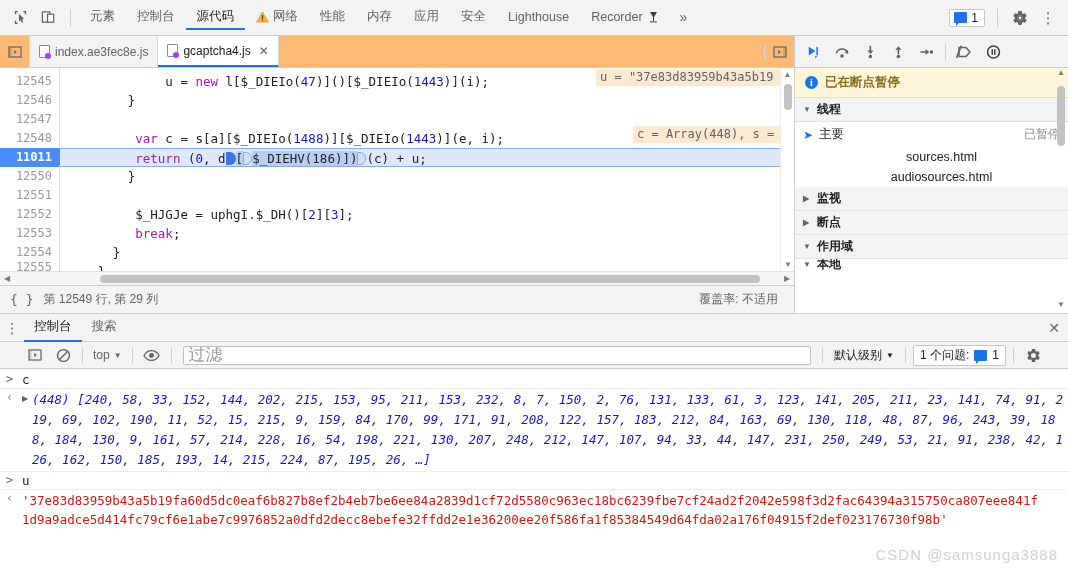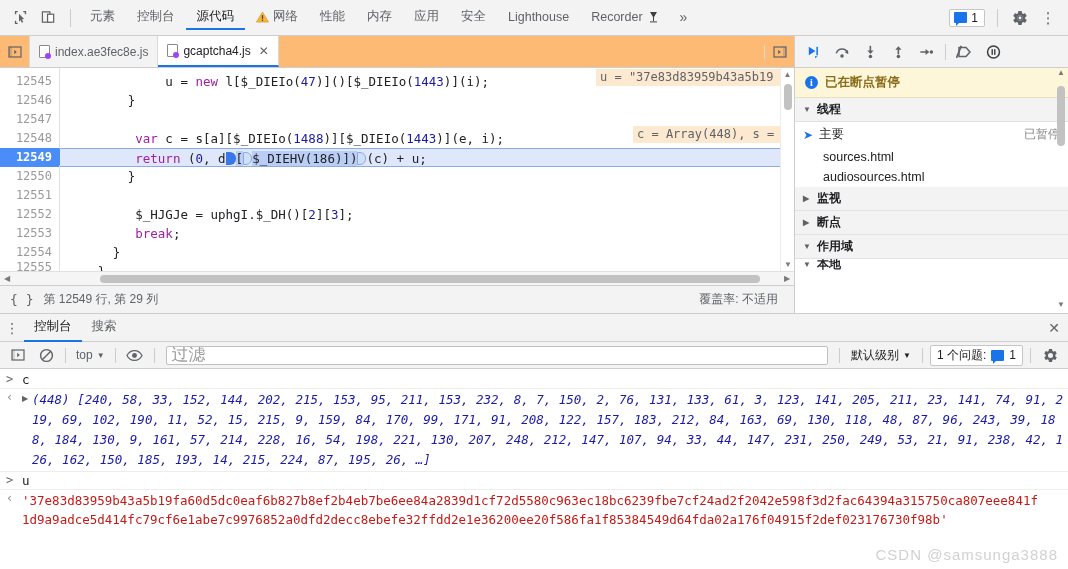--- a/index.html
+++ b/index.html
@@ -184,21 +184,21 @@
     padding: 3px 8px; background: #f3f3f3; border-bottom: 1px solid #e2e2e2;
     font-size: 12px; color: #202124; cursor: pointer; font-weight: bold;
   }
   .tri { font-size: 8px; color: #5f6368; width: 9px; }
   .thread-row {
     display: flex; align-items: center; gap: 6px;
     padding: 4px 8px; background: #fff; font-size: 12.5px; color: #202124;
   }
   .thread-row .arrow-blue { color: #1a73e8; font-size: 12px; }
   .thread-row .right-note { margin-left: auto; color: #8a8a8a; font-size: 12px; }
-  .frame-row { padding: 3px 8px 3px 28px; background: #fff; font-size: 12.5px; color: #202124; cursor: pointer; }
+  .frame-row { padding: 3px 8px 3px 28px; background: #fff; font-size: 12.5px; color: #202124; cursor: pointer; text-align: center; }
   .dbg-scroll { position: absolute; right: 0; top: 0; width: 14px; height: 100%; }
   .dbg-scroll .arr { height: 13px; text-align: center; color: #7a7a7a; font-size: 8px; }
   .dbg-scroll .arr.bot { position: absolute; bottom: 0; width: 14px; }
   .dbg-scroll .thumb { position: absolute; top: 18px; left: 3px; width: 8px; height: 60px; background: #c2c2c2; border-radius: 4px; }
 
   
   .drawer { height: 256px; min-height: 256px; display: flex; flex-direction: column; border-top: 1px solid #cdcdcd; background: #fff; }
   .drawer-tabs {
     height: 28px; min-height: 28px; background: #f3f3f3;
     display: flex; align-items: center; border-bottom: 1px solid #cdcdcd;
@@ -207,21 +207,21 @@
   .dtab {
     height: 28px; padding: 0 10px; display: flex; align-items: center;
     font-size: 12.5px; color: #5f6368; cursor: pointer; border-bottom: 2px solid transparent;
   }
   .dtab.active { color: #202124; border-bottom: 2px solid #1a73e8; }
   .drawer-close { margin-left: auto; width: 28px; text-align: center; color: #5f6368; font-size: 14px; cursor: pointer; }
 
   .console-toolbar {
     height: 27px; min-height: 27px; background: #f3f3f3;
     border-bottom: 1px solid #cdcdcd;
-    display: flex; align-items: center; gap: 4px; padding: 0 6px;
+    display: flex; align-items: center; gap: 4px; padding: 0 23px;
   }
   .ct-btn { width: 24px; height: 22px; display: flex; align-items: center; justify-content: center; color: #5f6368; cursor: pointer; }
   .ct-sep { width: 1px; height: 15px; background: #ccc; margin: 0 3px; }
   .ctx-select { display: flex; align-items: center; gap: 4px; font-size: 12px; color: #5f6368; cursor: pointer; padding: 0 3px; }
   .filter-input {
     flex: 1 1 auto; height: 19px; border: 1px solid #c0c0c0; border-radius: 2px;
     background: #fff; font-size: 17px; color: #202124; padding: 0 5px;
     font-family: "Liberation Sans", sans-serif; margin: 0 4px;
   }
   .filter-input::placeholder { color: #9a9a9a; }
@@ -374,21 +374,21 @@
           </div>
         </div>
       </div>
 
       <div class="editor">
         <div class="gutter">
           <div class="ln">12545</div>
           <div class="ln">12546</div>
           <div class="ln">12547</div>
           <div class="ln">12548</div>
-          <div class="ln cur">12549</div>
+          <div class="ln cur">11011</div>
           <div class="ln">12550</div>
           <div class="ln">12551</div>
           <div class="ln">12552</div>
           <div class="ln">12553</div>
           <div class="ln">12554</div>
           <div class="ln" style="height:10px;line-height:10px;overflow:hidden">12555</div>
         </div>
 
         <div class="codearea">
 

